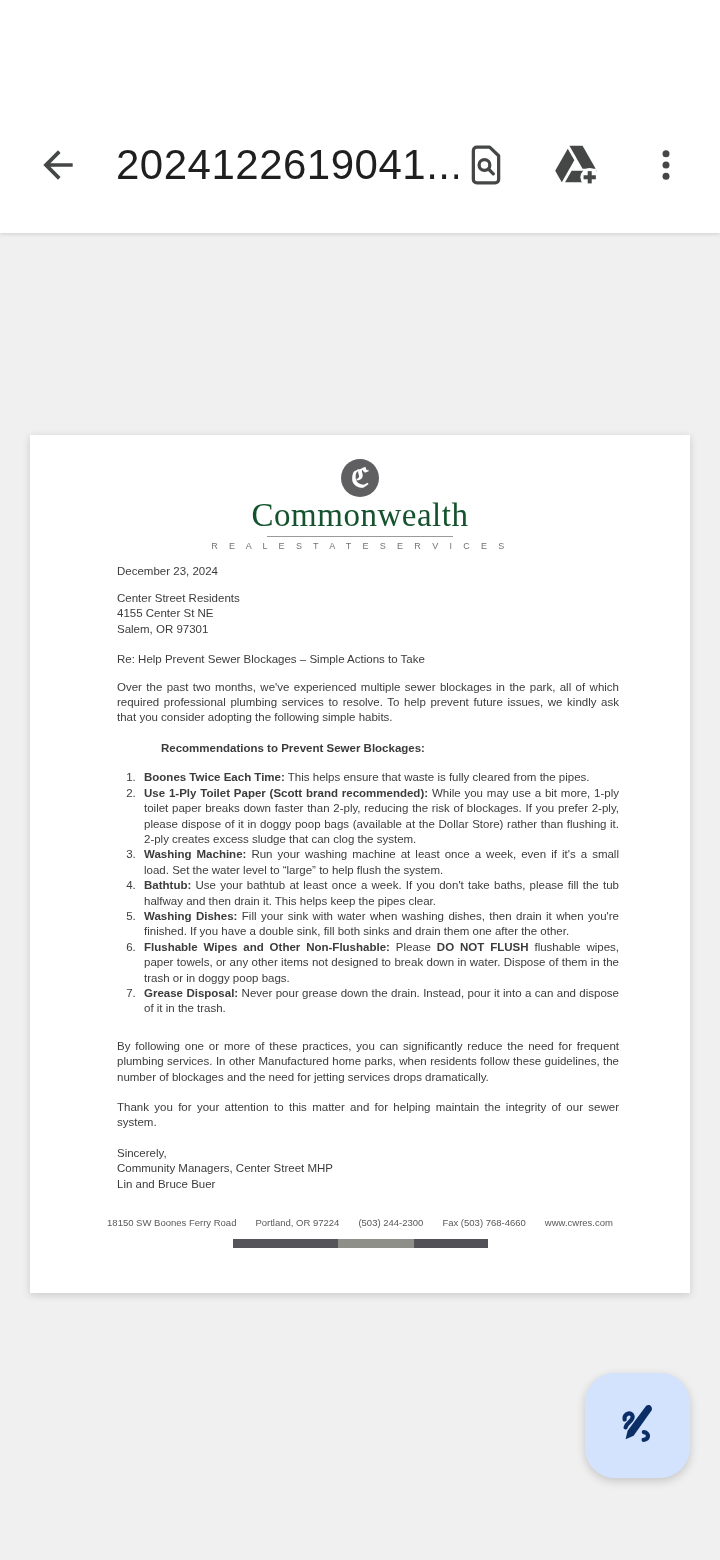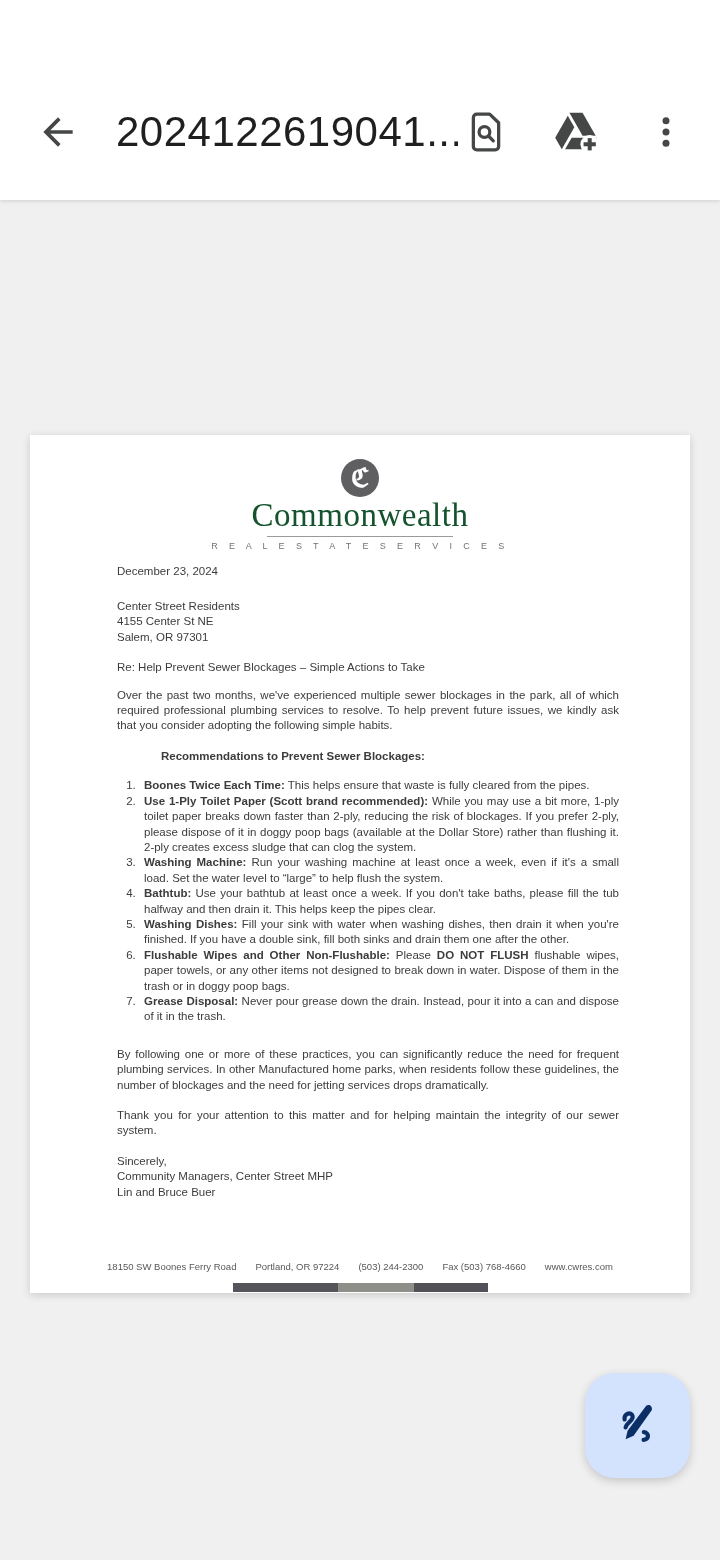--- a/index.html
+++ b/index.html
@@ -1,21 +1,21 @@
 <!DOCTYPE html>
 <html><head>
 <meta charset="utf-8">
 <style>
   * { margin:0; padding:0; box-sizing:border-box; }
   html,body { width:720px; height:1560px; overflow:hidden; }
   body { font-family:"Liberation Sans", sans-serif; background:#f0f0f1; position:relative; }
 
   
   .appbar {
-    position:absolute; left:0; top:0; width:720px; height:200px;
+    position:absolute; left:0; top:0; width:720px; height:233px;
     background:#ffffff; box-shadow:0 1px 4px rgba(0,0,0,0.14);
     display:flex; align-items:flex-end; z-index:5;
   }
   .appbar-row {
     width:100%; height:84px; margin-bottom:26px;
     display:flex; align-items:center; padding:0 26px 0 30px;
   }
   .icon-btn {
     width:56px; height:56px; display:flex; align-items:center; justify-content:center;
     flex:0 0 auto; cursor:pointer; border-radius:50%;
@@ -50,31 +50,31 @@
     letter-spacing:0.5px; margin-top:1px; line-height:1.05;
   }
   .logo-rule { width:186px; height:0; border-top:1px solid #9a9a9c; margin:3px auto 4px; }
   .logo-tagline { font-size:9px; letter-spacing:4.4px; color:#737376; }
 
   .letter-body {
     margin:13px 71px 0 87px; font-size:11.5px; line-height:15.4px;
     text-align:justify;
   }
   .line { white-space:nowrap; text-align:left; }
-  .date-line { margin-bottom:20px; }
+  .date-line { margin-bottom:12px; }
   .subject-line { margin:15px 0 12px; }
   .intro-par { margin-bottom:15px; }
   .list-heading { font-weight:700; margin:15px 0 14px; text-align:left;padding-left:44px; }
   ol.rec-list { margin:0 0 0 2px; padding-left:20px; }
   ol.rec-list li { padding-left:5px; }
   .closing-par { margin-top:22px; }
   .thanks-par { margin-top:15px; }
   .sig-block { margin-top:15px; }
 
-  .page-footer { position:absolute; left:0; right:0; top:826px; text-align:center; }
+  .page-footer { position:absolute; left:0; right:0; top:782px; text-align:center; }
   .footer-row {
     display:flex; justify-content:center; gap:19px;
     font-size:9.5px; color:#58585a; white-space:nowrap;
   }
   .footer-bar {
     width:255px; height:9px; margin:11px auto 0;
     background:linear-gradient(90deg,#54545a 0%,#54545a 41%,#8e8f89 41%,#8e8f89 71%,#515157 71%,#515157 100%);
   }
 
   

